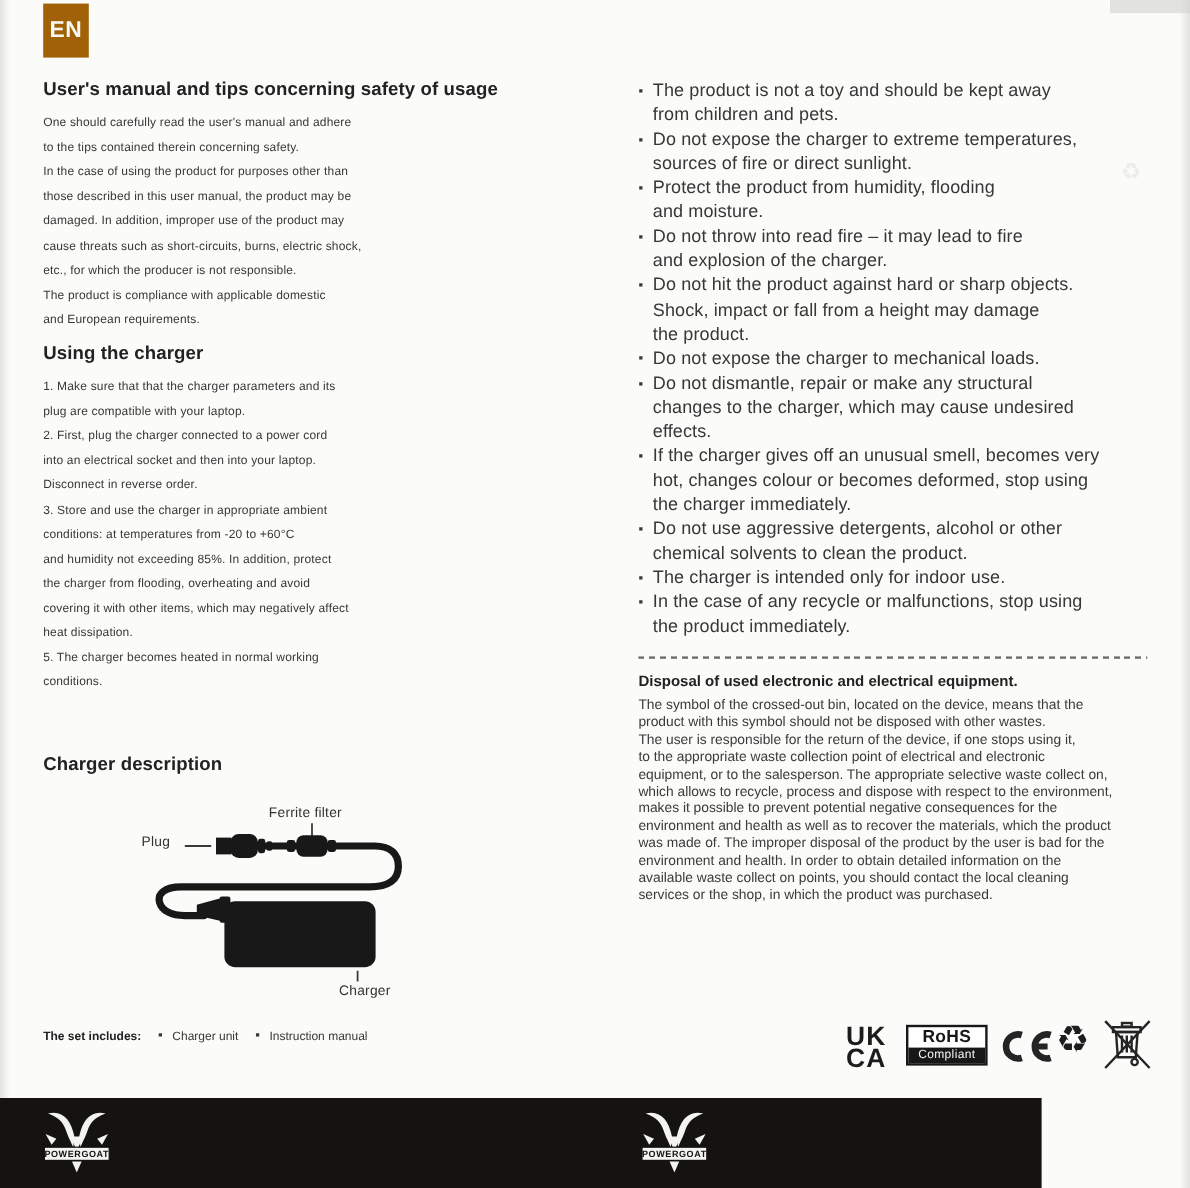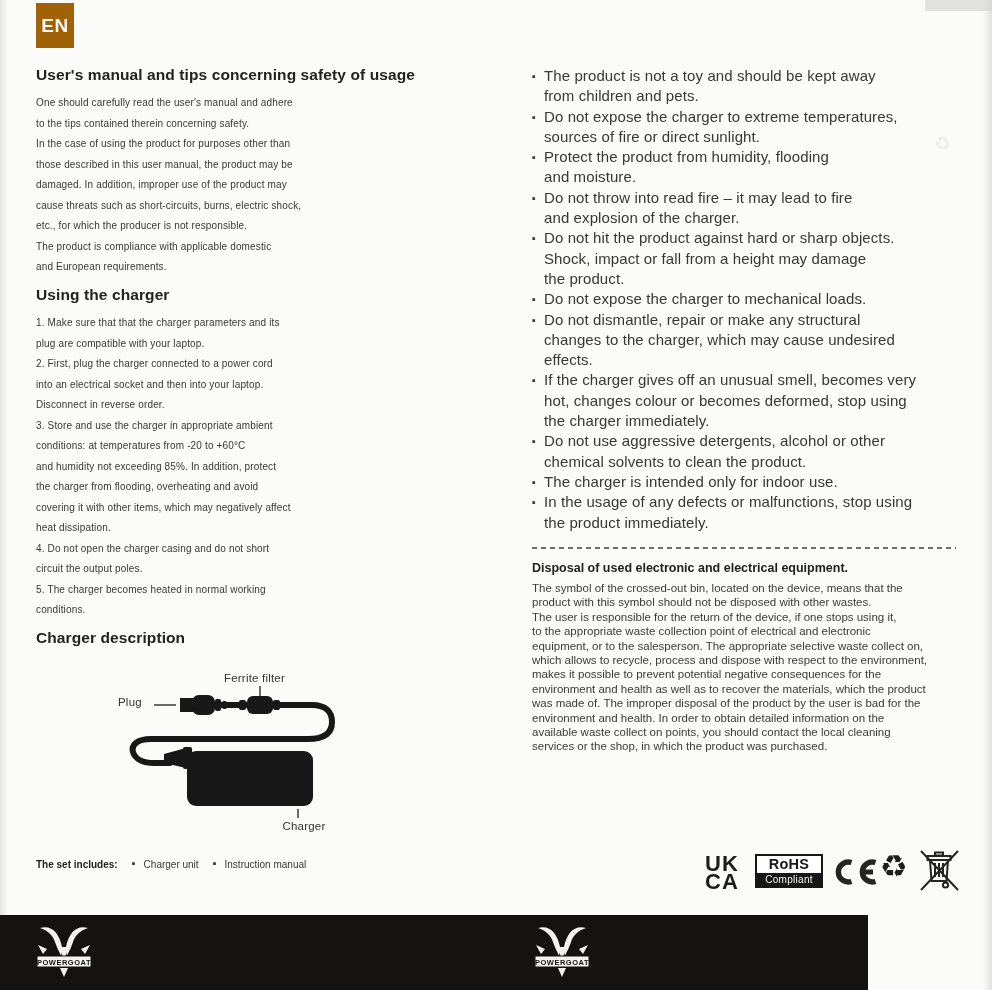--- a/index.html
+++ b/index.html
@@ -103,22 +103,20 @@
 into an electrical socket and then into your laptop.
 Disconnect in reverse order.</div>
 
       <div class="body-text preline">3. Store and use the charger in appropriate ambient
 conditions: at temperatures from -20 to +60°C
 and humidity not exceeding 85%. In addition, protect
 the charger from flooding, overheating and avoid
 covering it with other items, which may negatively affect
 heat dissipation.</div>
 
-      <div class="body-text preline">4. Do not open the charger casing and do not short
-circuit the output poles.</div>
 
       <div class="body-text preline">5. The charger becomes heated in normal working
 conditions.</div>
     </div>
 
   <h2 class="abs desc-head">Charger description</h2>
 
   <div class="abs diagram">
     <svg width="430" height="186" viewBox="0 0 430 186">
 
@@ -178,21 +176,21 @@
 
       <li class="preline">If the charger gives off an unusual smell, becomes very
 hot, changes colour or becomes deformed, stop using
 the charger immediately.</li>
 
       <li class="preline">Do not use aggressive detergents, alcohol or other
 chemical solvents to clean the product.</li>
 
       <li class="preline">The charger is intended only for indoor use.</li>
 
-      <li class="preline">In the usage of any defects or malfunctions, stop using
+      <li class="preline">In the case of any recycle or malfunctions, stop using
 the product immediately.</li>
     </ul>
 
   <div class="abs divider"></div>
 
   <div class="abs disposal-head">Disposal of used electronic and electrical equipment.</div>
 
   <div class="abs disposal-body preline">The symbol of the crossed-out bin, located on the device, means that the
 product with this symbol should not be disposed with other wastes.
 The user is responsible for the return of the device, if one stops using it,

